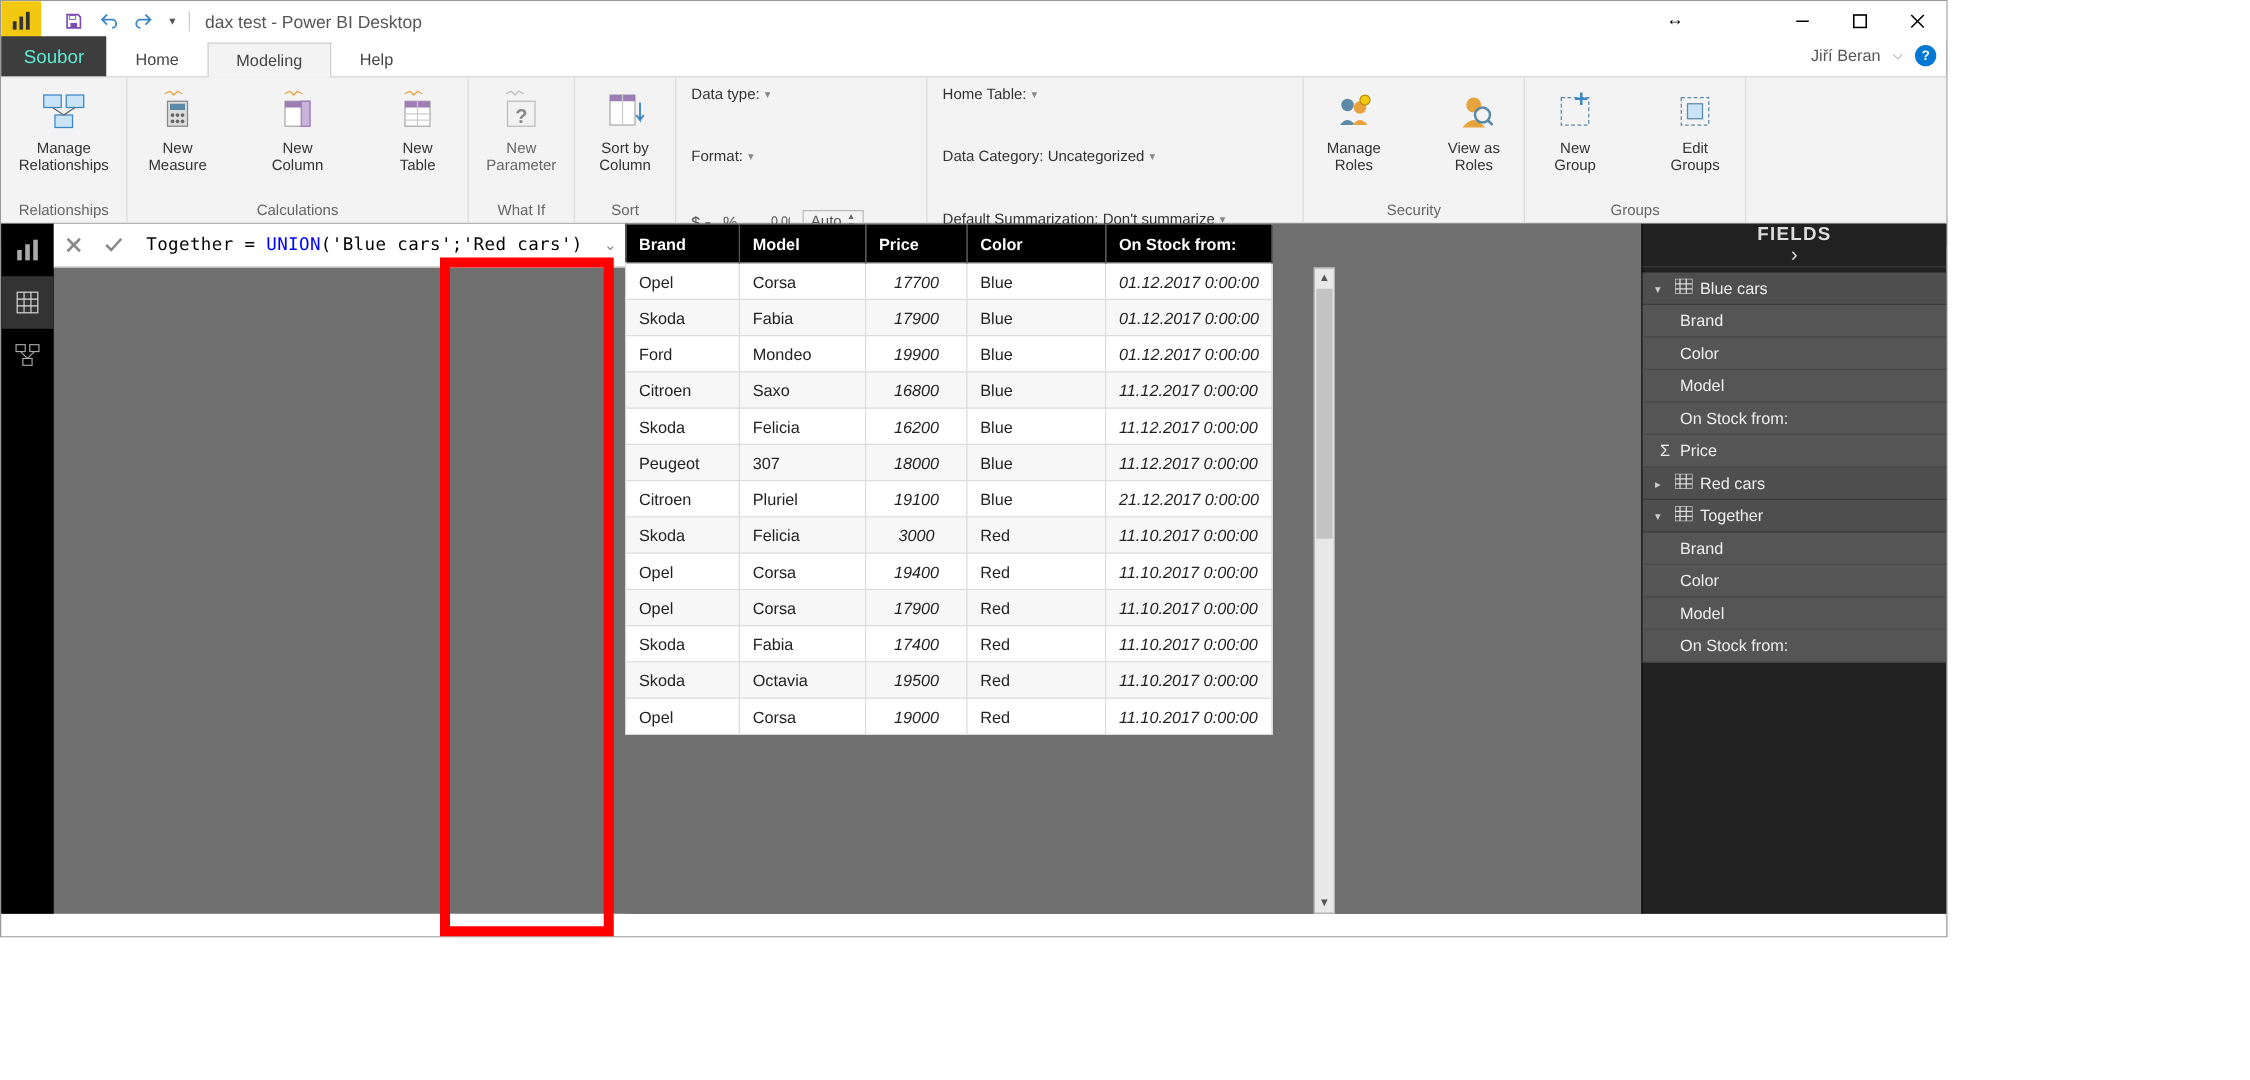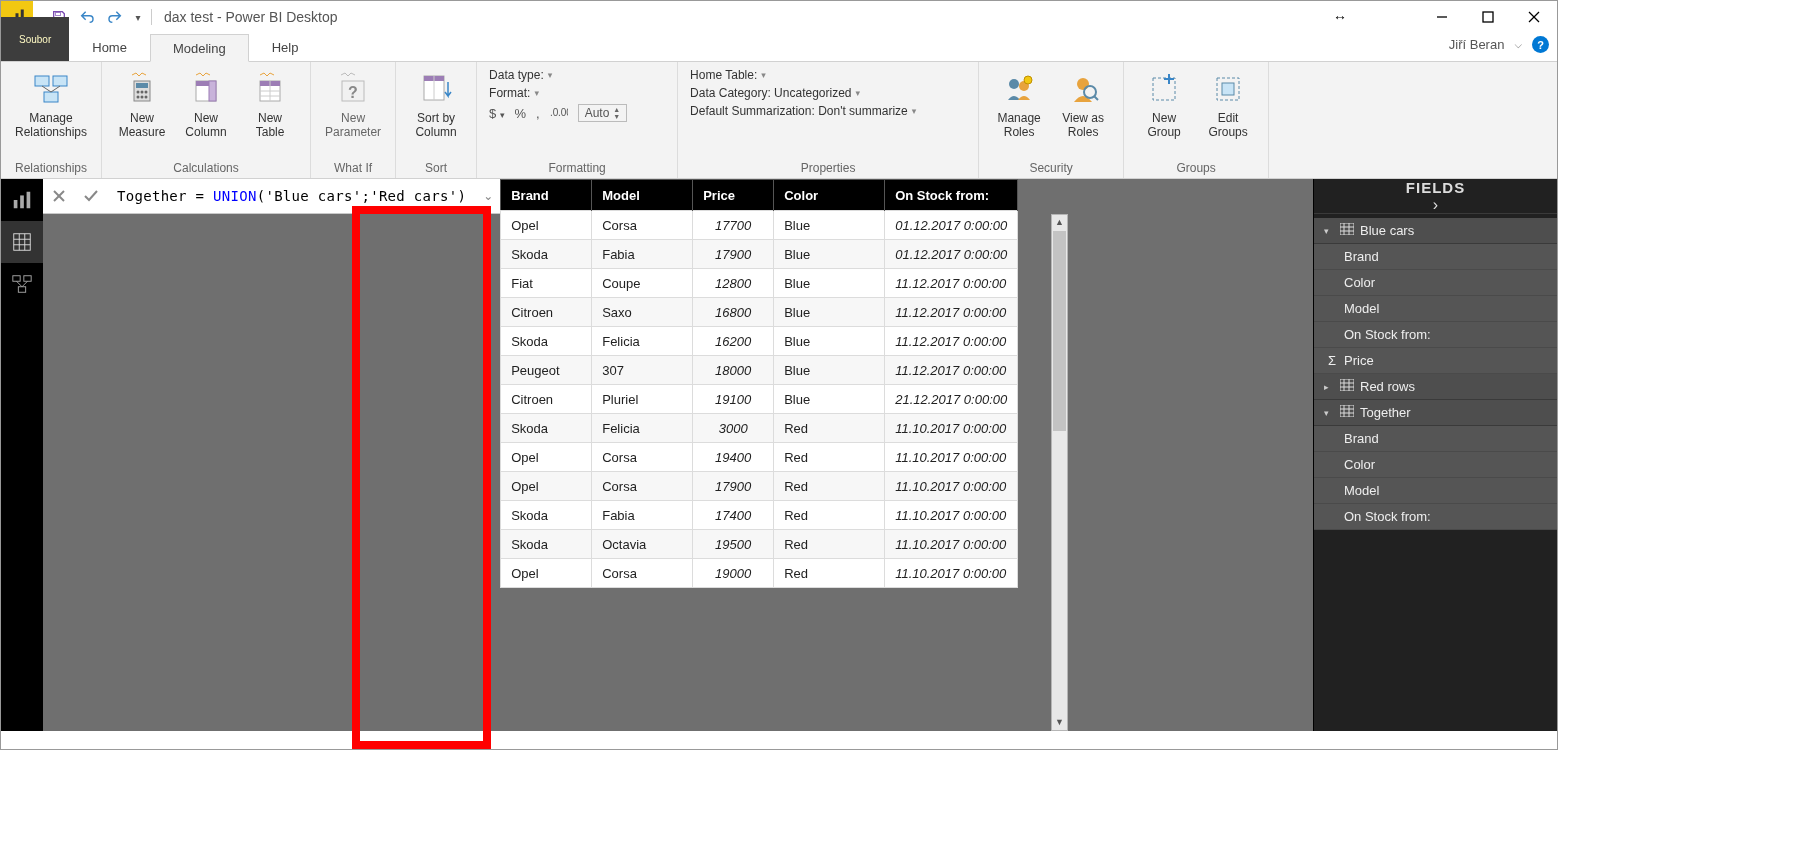--- a/index.html
+++ b/index.html
@@ -12,30 +12,30 @@
 .logo svg{width:18px;height:18px;}
 .qat-btn{width:28px;height:32px;display:flex;align-items:center;justify-content:center;color:#555;}
 .qat-sep{width:1px;height:16px;background:#ccc;margin:0 4px;}
 .title-text{margin-left:8px;color:#555;font-size:14px;}
 .win-ctrls{position:absolute;right:0;top:0;display:flex;}
 .win-btn{width:46px;height:32px;display:flex;align-items:center;justify-content:center;color:#000;}
 .resize-arrow{position:absolute;right:210px;top:6px;font-size:14px;color:#000;}
 
 
 .tabs-row{height:28px;border-bottom:1px solid #d1d1d1;display:flex;align-items:flex-end;position:relative;}
-.file-tab{background:#3d3d3d;color:#fef9c3;padding:6px 18px;height:44px;box-sizing:border-box;display:flex;align-items:center;font-size:10px;}
+.file-tab{background:#3d3d3d;color:#5eead4;padding:6px 18px;height:32px;box-sizing:border-box;display:flex;align-items:center;font-size:15px;}
 .tab{padding:6px 22px;height:28px;box-sizing:border-box;display:flex;align-items:center;font-size:13px;color:#444;border:1px solid transparent;border-bottom:none;position:relative;}
 .tab.active{background:#f3f3f3;border:1px solid #d1d1d1;border-bottom:1px solid #f3f3f3;margin-bottom:-1px;}
 .user-area{position:absolute;right:8px;top:3px;display:flex;align-items:center;gap:10px;color:#555;font-size:13px;}
 .help-circle{width:17px;height:17px;border-radius:50%;background:#0078d4;color:#fff;display:flex;align-items:center;justify-content:center;font-size:11px;font-weight:bold;}
 
 
 .ribbon{height:116px;background:#f3f3f3;border-bottom:1px solid #d1d1d1;display:flex;}
 .ribbon-group{border-right:1px solid #dcdcdc;display:flex;flex-direction:column;position:relative;}
-.group-body{flex:1;display:flex;align-items:flex-start;padding:4px 8px 0 8px;}
+.group-body{flex:1;display:flex;align-items:flex-start;padding:4px 8px 0 8px;gap:32px;}
 .group-label{text-align:center;font-size:12px;color:#666;padding:2px 0 3px 0;}
 .big-btn{display:flex;flex-direction:column;align-items:center;justify-content:flex-start;width:auto;min-width:52px;padding:2px 6px;text-align:center;font-size:12px;line-height:1.15;color:#333;}
 .big-btn .icon{height:42px;display:flex;align-items:center;justify-content:center;}
 .big-btn .lbl{margin-top:2px;}
 .big-btn.grey {color:#666;}
 .small-item{font-size:12px;color:#333;padding:2px 4px;display:flex;align-items:center;white-space:nowrap;}
 .small-item .caret{margin-left:4px;color:#888;font-size:9px;}
 .fmt-row{display:flex;align-items:center;gap:10px;padding:2px 4px;font-size:13px;color:#555;}
 .auto-box{border:1px solid #bbb;padding:1px 6px;display:flex;align-items:center;gap:4px;font-size:12px;}
 .spin{display:flex;flex-direction:column;font-size:7px;line-height:7px;color:#666;}
@@ -436,25 +436,25 @@
                 <td class="date">01.12.2017 0:00:00</td>
               </tr>
               <tr>
                 <td>Skoda</td>
                 <td>Fabia</td>
                 <td class="num">17900</td>
                 <td>Blue</td>
                 <td class="date">01.12.2017 0:00:00</td>
               </tr>
               <tr>
-                <td>Fiat</td>
-                <td>Coupe</td>
-                <td class="num">12800</td>
+                <td>Ford</td>
+                <td>Mondeo</td>
+                <td class="num">19900</td>
                 <td>Blue</td>
-                <td class="date">11.12.2017 0:00:00</td>
+                <td class="date">01.12.2017 0:00:00</td>
               </tr>
               <tr>
                 <td>Citroen</td>
                 <td>Saxo</td>
                 <td class="num">16800</td>
                 <td>Blue</td>
                 <td class="date">11.12.2017 0:00:00</td>
               </tr>
               <tr>
                 <td>Skoda</td>
@@ -564,21 +564,21 @@
           </div>
           <div class="tree-item table">
             <span class="caret">▸</span>
             <span class="ticon"><svg width="14" height="12" viewBox="0 0 14 12">
                 <rect x="0" y="0" width="14" height="12" fill="none" stroke="#ddd"></rect>
                 <line x1="0" y1="4" x2="14" y2="4" stroke="#ddd"></line>
                 <line x1="0" y1="8" x2="14" y2="8" stroke="#ddd"></line>
                 <line x1="4" y1="0" x2="4" y2="12" stroke="#ddd"></line>
                 <line x1="9" y1="0" x2="9" y2="12" stroke="#ddd"></line>
               </svg></span>
-            <span>Red rows</span>
+            <span>Red cars</span>
           </div>
           <div class="tree-item table">
             <span class="caret">▾</span>
             <span class="ticon"><svg width="14" height="12" viewBox="0 0 14 12">
                 <rect x="0" y="0" width="14" height="12" fill="none" stroke="#ddd"></rect>
                 <line x1="0" y1="4" x2="14" y2="4" stroke="#ddd"></line>
                 <line x1="0" y1="8" x2="14" y2="8" stroke="#ddd"></line>
                 <line x1="4" y1="0" x2="4" y2="12" stroke="#ddd"></line>
                 <line x1="9" y1="0" x2="9" y2="12" stroke="#ddd"></line>
               </svg></span>

